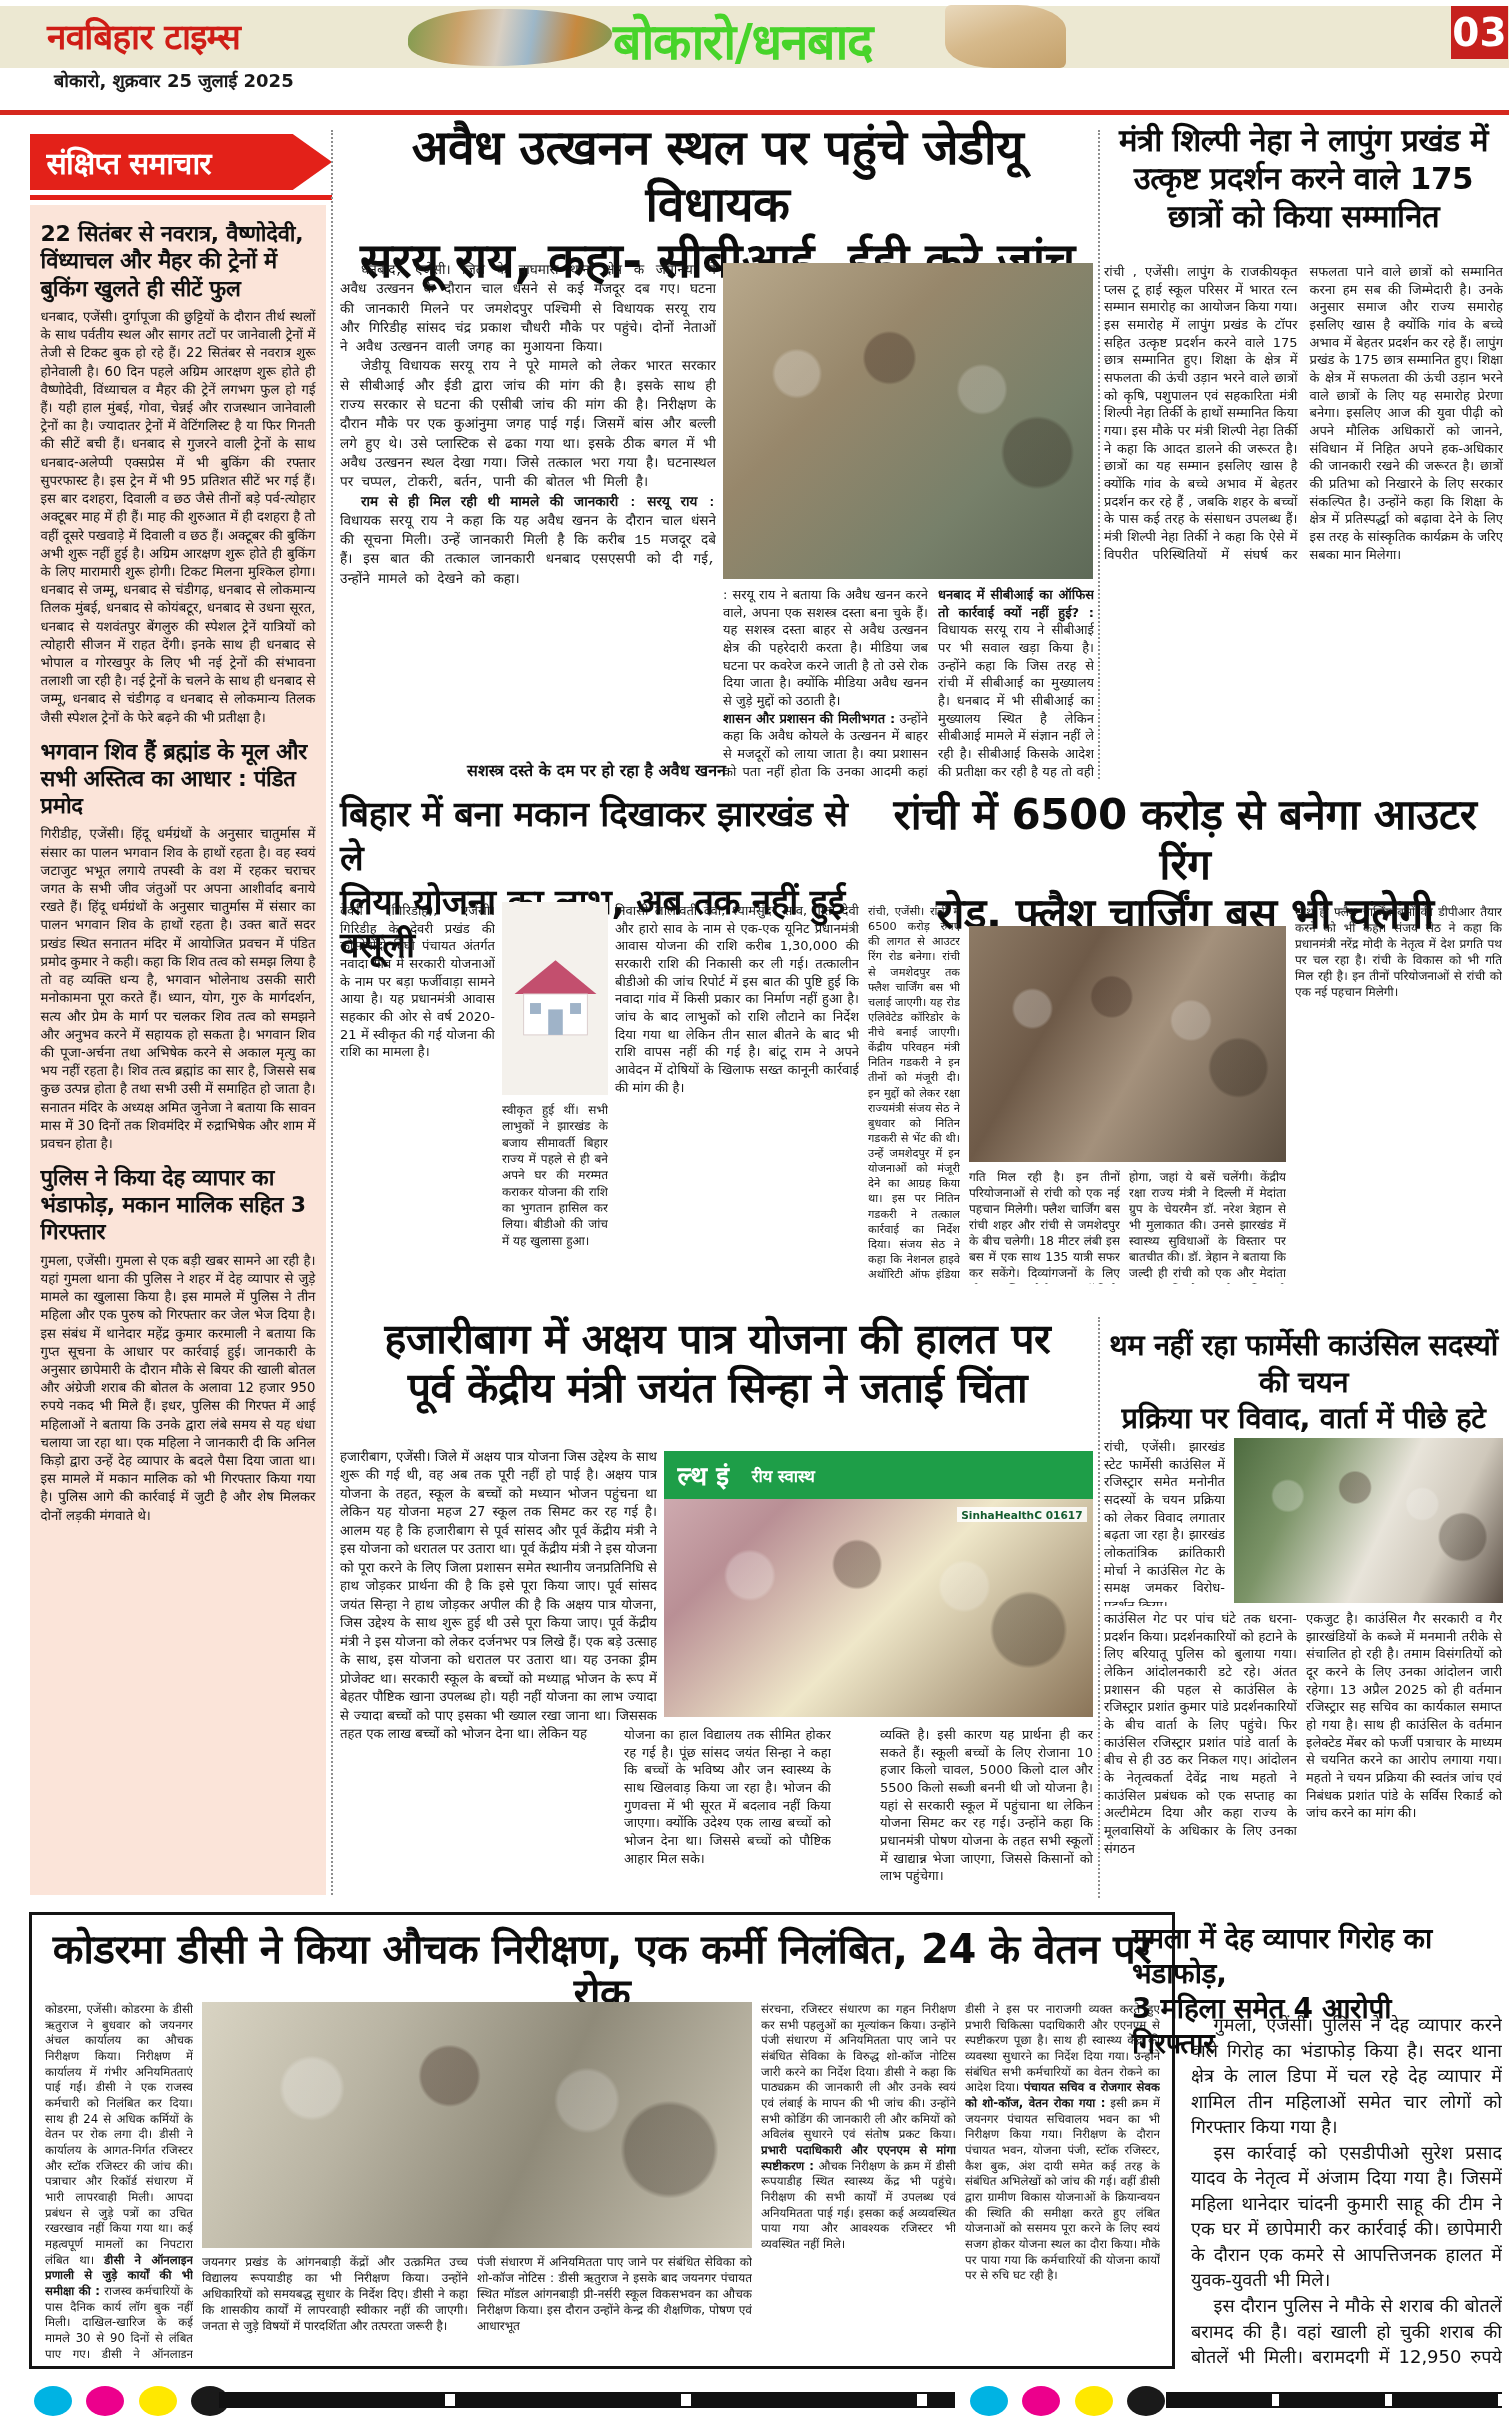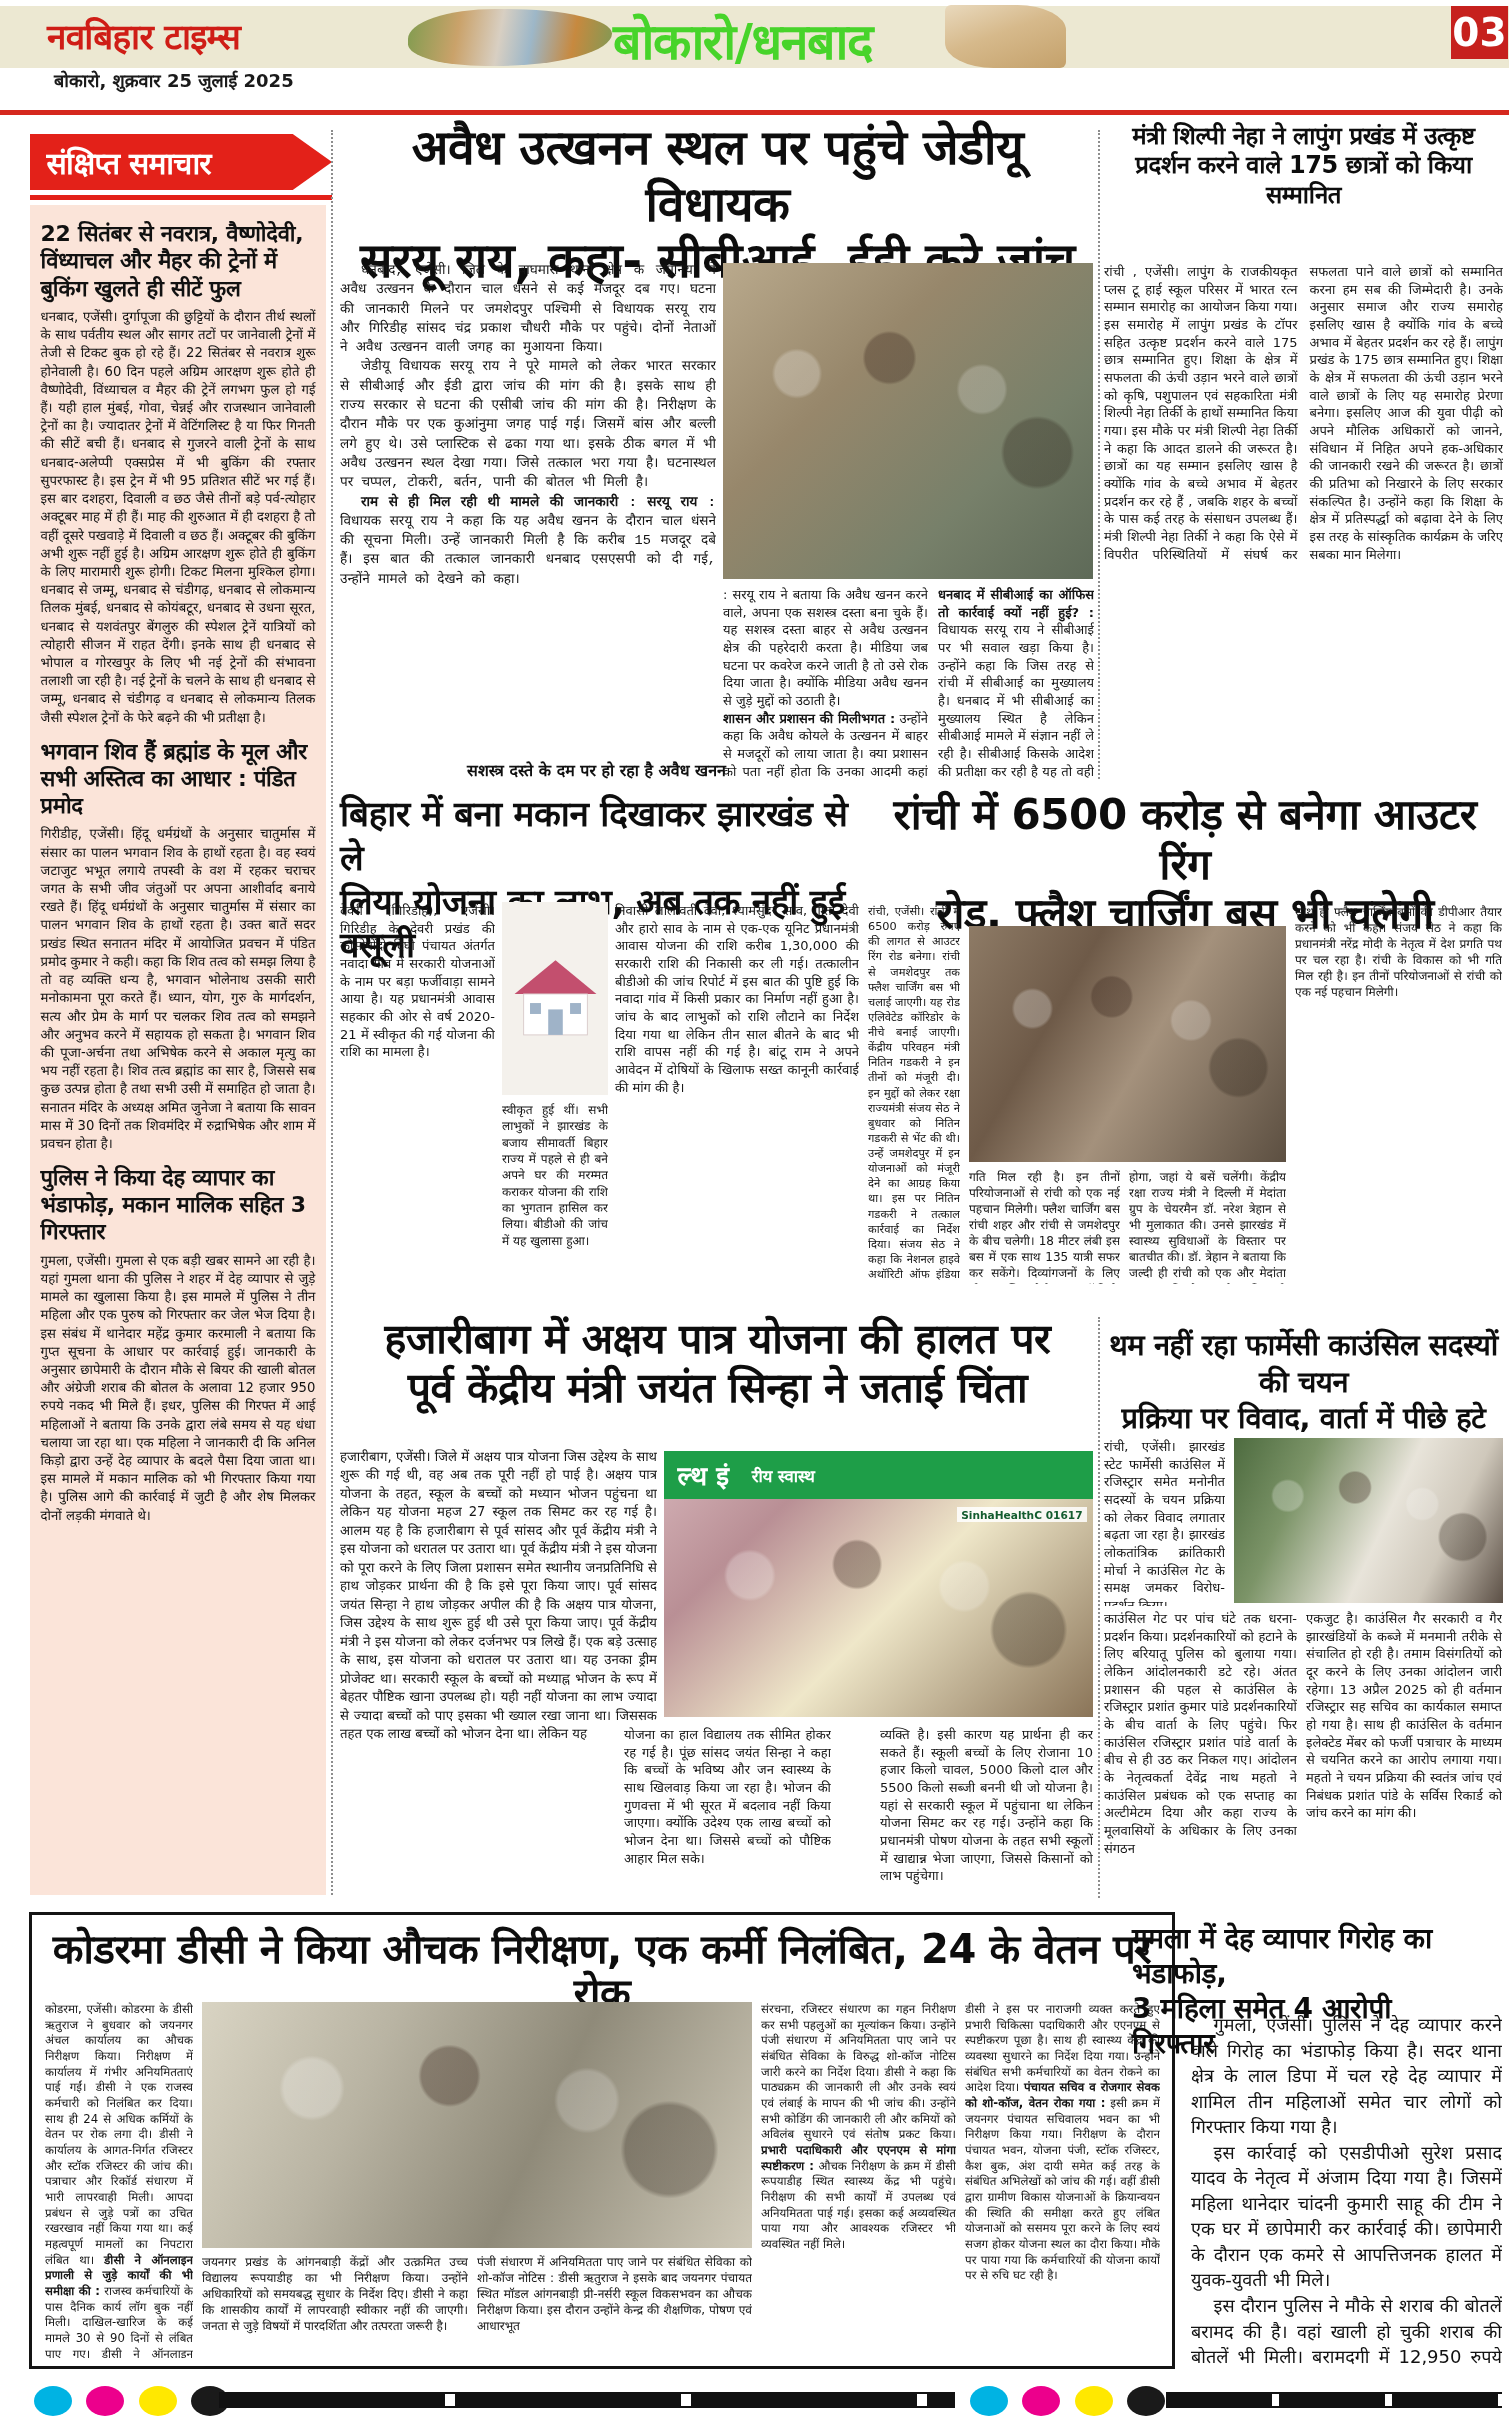--- a/index.html
+++ b/index.html
@@ -107,21 +107,21 @@
       <span class="b">शासन और प्रशासन की मिलीभगत :</span>
       <span>उन्होंने कहा कि अवैध कोयले के उत्खनन में बाहर से मजदूरों को लाया जाता है। क्या प्रशासन को पता नहीं होता कि उनका आदमी कहां गया है? शासन और प्रशासन की मिलीभगत से अवैध उत्खनन चलते रहेंगे और वे मामला उठाते रहेंगे। क्योंकि इस पर अंकुश लगाना जरूरी है। उन्होंने बताया कि जांच के लिए एनडीआरएफ की टीम आ रही थी लेकिन उसे रोक दिया गया। एनडीआरएफ की टीम का रोका जाना शासन की मिलीभगत की बात सामने लाती है।</span>
     </div>
   </div>
 
   <div class="abs clip body-txt just" style="left:938px;top:586px;width:156px;height:193px;">
     <span class="b">धनबाद में सीबीआई का ऑफिस तो कार्रवाई क्यों नहीं हुई? :</span>
     <span>विधायक सरयू राय ने सीबीआई पर भी सवाल खड़ा किया है। उन्होंने कहा कि जिस तरह से रांची में सीबीआई का मुख्यालय है। धनबाद में भी सीबीआई का मुख्यालय स्थित है लेकिन सीबीआई मामले में संज्ञान नहीं ले रही है। सीबीआई किसके आदेश की प्रतीक्षा कर रही है यह तो वही बता सकते हैं। गृह मंत्रालय को जांच के लिए सीबीआई को आदेश देना चाहिए। धनबाद में सीबीआई का ऑफिस होते हुए भी उसके तरफ से कार्रवाई नहीं की जा रही है। विधायक ने कहा कि सबसे पहले बीसीसीएल के जीएम पर कार्रवाई करने की जरूरत है। उन्होंने कहा कि इस मामले को वे विधानसभा सत्र में उठाएंगे।</span>
   </div>
 
-  <div class="abs headline center" style="left:1104px;top:122px;width:399px;font-size:24px;line-height:1.22;">मंत्री शिल्पी नेहा ने लापुंग प्रखंड में उत्कृष्ट प्रदर्शन करने वाले 175 छात्रों को किया सम्मानित</div>
+  <div class="abs headline center" style="left:1104px;top:122px;width:399px;font-size:31px;line-height:1.22;">मंत्री शिल्पी नेहा ने लापुंग प्रखंड में उत्कृष्ट प्रदर्शन करने वाले 175 छात्रों को किया सम्मानित</div>
 
   <div class="abs clip col2 body-txt just" style="left:1104px;top:263px;width:399px;height:516px;">रांची , एजेंसी। लापुंग के राजकीयकृत प्लस टू हाई स्कूल परिसर में भारत रत्न सम्मान समारोह का आयोजन किया गया। इस समारोह में लापुंग प्रखंड के टॉपर सहित उत्कृष्ट प्रदर्शन करने वाले 175 छात्र सम्मानित हुए। शिक्षा के क्षेत्र में सफलता की ऊंची उड़ान भरने वाले छात्रों को कृषि, पशुपालन एवं सहकारिता मंत्री शिल्पी नेहा तिर्की के हाथों सम्मानित किया गया। इस मौके पर मंत्री शिल्पी नेहा तिर्की ने कहा कि आदत डालने की जरूरत है। छात्रों का यह सम्मान इसलिए खास है क्योंकि गांव के बच्चे अभाव में बेहतर प्रदर्शन कर रहे हैं , जबकि शहर के बच्चों के पास कई तरह के संसाधन उपलब्ध हैं। मंत्री शिल्पी नेहा तिर्की ने कहा कि ऐसे में विपरीत परिस्थितियों में संघर्ष कर सफलता पाने वाले छात्रों को सम्मानित करना हम सब की जिम्मेदारी है। उनके अनुसार समाज और राज्य समारोह इसलिए खास है क्योंकि गांव के बच्चे अभाव में बेहतर प्रदर्शन कर रहे हैं। लापुंग प्रखंड के 175 छात्र सम्मानित हुए। शिक्षा के क्षेत्र में सफलता की ऊंची उड़ान भरने वाले छात्रों के लिए यह समारोह प्रेरणा बनेगा। इसलिए आज की युवा पीढ़ी को अपने मौलिक अधिकारों को जानने, संविधान में निहित अपने हक-अधिकार की जानकारी रखने की जरूरत है। छात्रों की प्रतिभा को निखारने के लिए सरकार संकल्पित है। उन्होंने कहा कि शिक्षा के क्षेत्र में प्रतिस्पर्द्धा को बढ़ावा देने के लिए इस तरह के सांस्कृतिक कार्यक्रम के जरिए सबका मान मिलेगा।</div>
 
   <div class="abs headline" style="left:340px;top:793px;width:528px;font-size:35px;line-height:1.25;">
     <div>बिहार में बना मकान दिखाकर झारखंड से ले</div>
     <div>लिया योजना का लाभ, अब तक नहीं हुई वसूली</div>
   </div>
 
   <div class="abs clip body-txt just" style="left:340px;top:902px;width:155px;height:381px;">देवरी (गिरिडीह), एजेंसी। गिरिडीह के देवरी प्रखंड की कोसोगोंदो दिघी पंचायत अंतर्गत नवादा गांव में सरकारी योजनाओं के नाम पर बड़ा फर्जीवाड़ा सामने आया है। यह प्रधानमंत्री आवास सहकार की ओर से वर्ष 2020-21 में स्वीकृत की गई योजना की राशि का मामला है।</div>
 

